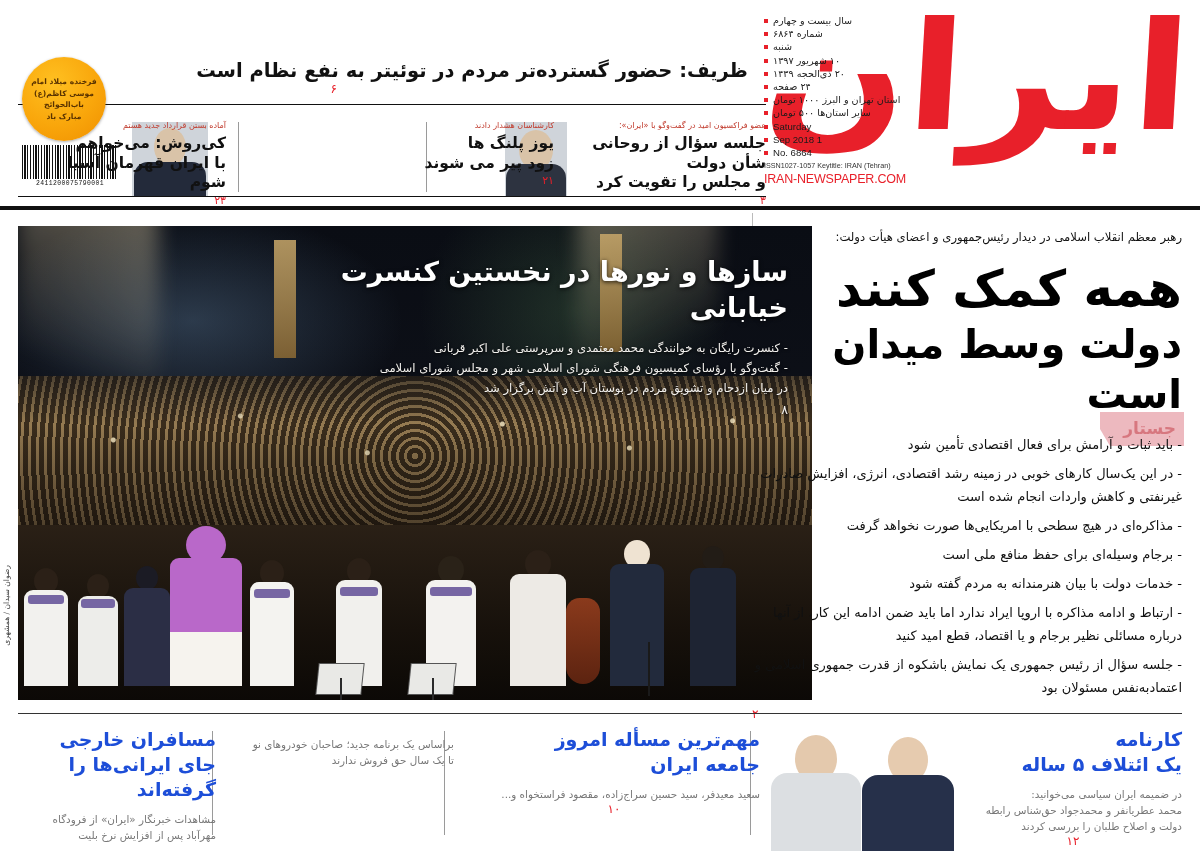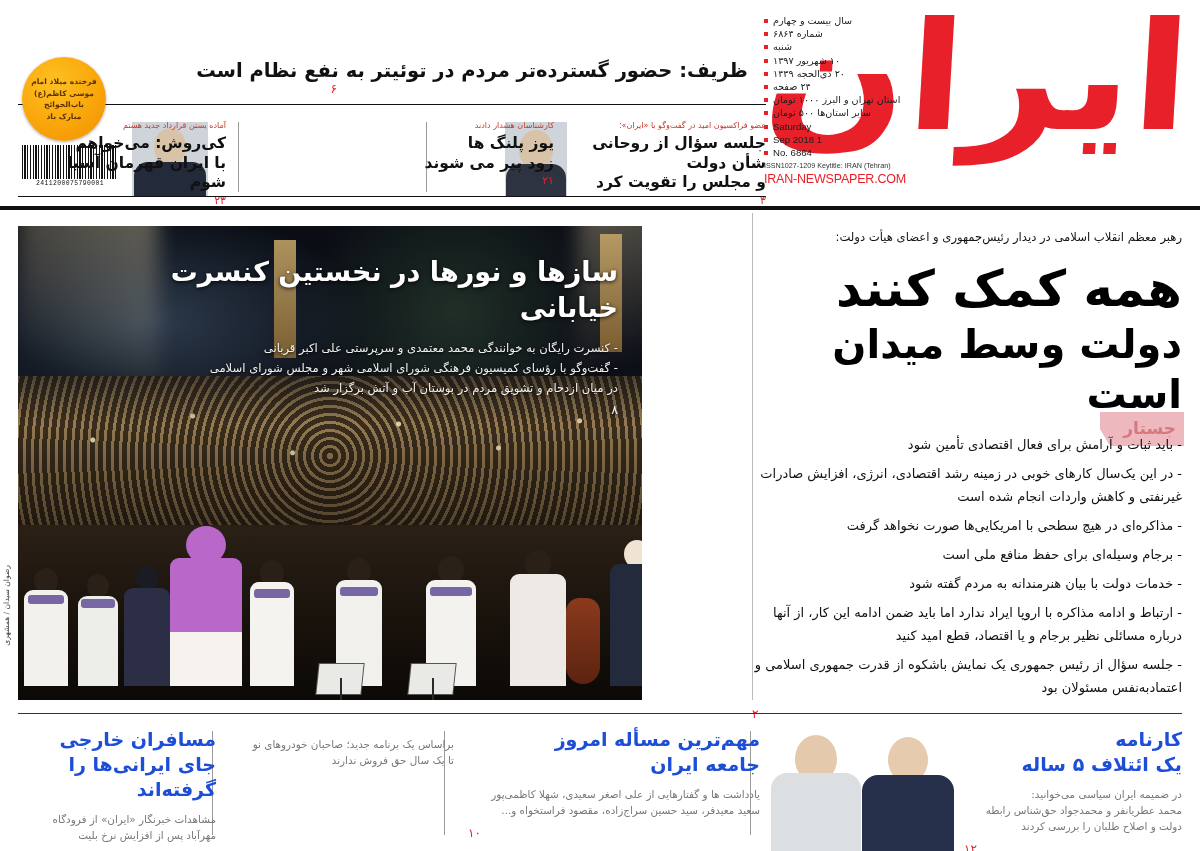--- a/index.html
+++ b/index.html
@@ -134,21 +134,21 @@
   
   .body-wrap{position:absolute;top:213px;left:0;width:1200px;height:638px;}
 
   .vsplit{
     position:absolute;left:752px;top:0;
     border-right:1px solid #bbb;height:487px;
   }
 
   
   .photo{
-    position:absolute;left:18px;top:13px;width:624px;height:474px;
+    position:absolute;left:18px;top:13px;width:794px;height:474px;
     background:#8b5cf6;overflow:hidden;
   }
   .sky{position:absolute;inset:0;background:
     radial-gradient(ellipse 300px 160px at 22% 20%, rgba(120,160,200,.30), transparent 70%),
     radial-gradient(ellipse 220px 200px at 70% 18%, rgba(90,140,90,.26), transparent 70%),
     linear-gradient(180deg,#0a0d14 0%,#0d1018 45%,#14110c 100%);}
   .beam{position:absolute;width:140px;height:300px;
     background:linear-gradient(200deg,rgba(255,235,190,.42),transparent 62%);
     filter:blur(10px);}
   .tower{position:absolute;width:22px;background:
@@ -214,21 +214,21 @@
   .bullets{position:relative;margin-top:14px;z-index:2;}
   .bullets p{margin:0 0 6px 0;font-size:13px;line-height:23px;color:#111;text-align:right;}
   .lead .lpg{font-size:12px;color:#e8202a;margin-top:8px;text-align:left;}
 
   
   .botline{position:absolute;left:18px;top:500px;width:1164px;border-top:1.6px solid #333;}
   .bot{position:absolute;top:512px;left:0;width:1200px;height:126px;}
   .bcell{position:absolute;text-align:right;}
   .bcell h3{margin:0;font-size:19px;font-weight:bold;line-height:25px;color:#1d4ed8;}
   .bcell .bd{margin-top:9px;font-size:10.4px;line-height:16px;color:#777;}
-  .bcell .bpg{margin-top:8px;font-size:12px;color:#e8202a;text-align:left;}
+  .bcell .bpg{font-size:12px;color:#e8202a;text-align:center;}
   .bdiv{position:absolute;border-right:1px solid #9a9a9a;top:6px;height:104px;}
 
   .duo{position:absolute;left:764px;top:0;width:196px;height:126px;overflow:hidden;background:#fff;}
   .duo .p{position:absolute;bottom:0;}
   .duo .fh{border-radius:50%;position:absolute;left:50%;transform:translateX(-50%);}
   .duo .fb{position:absolute;left:50%;transform:translateX(-50%);border-radius:16px 16px 0 0;}
 </style>
 </head>
 <body>
 
@@ -245,21 +245,21 @@
           <li>شنبه</li>
           <li>۱۰ شهریور ۱۳۹۷</li>
           <li>۲۰ ذی‌الحجه ۱۴۳۹</li>
           <li>۲۴ صفحه</li>
           <li>استان تهران و البرز ۱۰۰۰ تومان</li>
           <li>سایر استان‌ها ۵۰۰ تومان</li>
           <li class="mast-latin">Saturday</li>
           <li class="mast-latin">1 Sep 2018</li>
           <li class="mast-latin">No. 6864</li>
         </ul>
-        <div class="mast-issn">ISSN1027-1209 Keytitle: IRAN (Tehran)</div>
+        <div class="mast-issn">ISSN1027-1057 Keytitle: IRAN (Tehran)</div>
         <div class="mast-web">IRAN-NEWSPAPER.COM</div>
       </div>
     </div>
 
     <div class="top-banner">
       <div class="t">ظریف: حضور گسترده‌تر مردم در توئیتر به نفع نظام است</div>
       <div class="pg">۶</div>
     </div>
 
     <div class="hdr-rule"></div>
@@ -445,21 +445,20 @@
       </div>
 
       <div class="bdiv" style="left:750px;"></div>
 
       <div class="bcell" style="right:440px;top:2px;width:292px;">
         <h3>
           <div>مهم‌ترین مسأله امروز</div>
           <div>جامعه ایران</div>
         </h3>
         <div class="bd">
-          <div>یادداشت ها و گفتارهایی از علی اصغر سعیدی، شهلا کاظمی‌پور</div>
           <div>سعید معیدفر، سید حسین سراج‌زاده، مقصود فراستخواه و...</div>
         </div>
         <div class="bpg">۱۰</div>
       </div>
 
       <div class="bdiv" style="left:444px;"></div>
 
       <div class="bcell" style="right:746px;top:2px;width:222px;">
         <div class="bd">
           <div>براساس یک برنامه جدید؛ صاحبان خودروهای نو</div>

